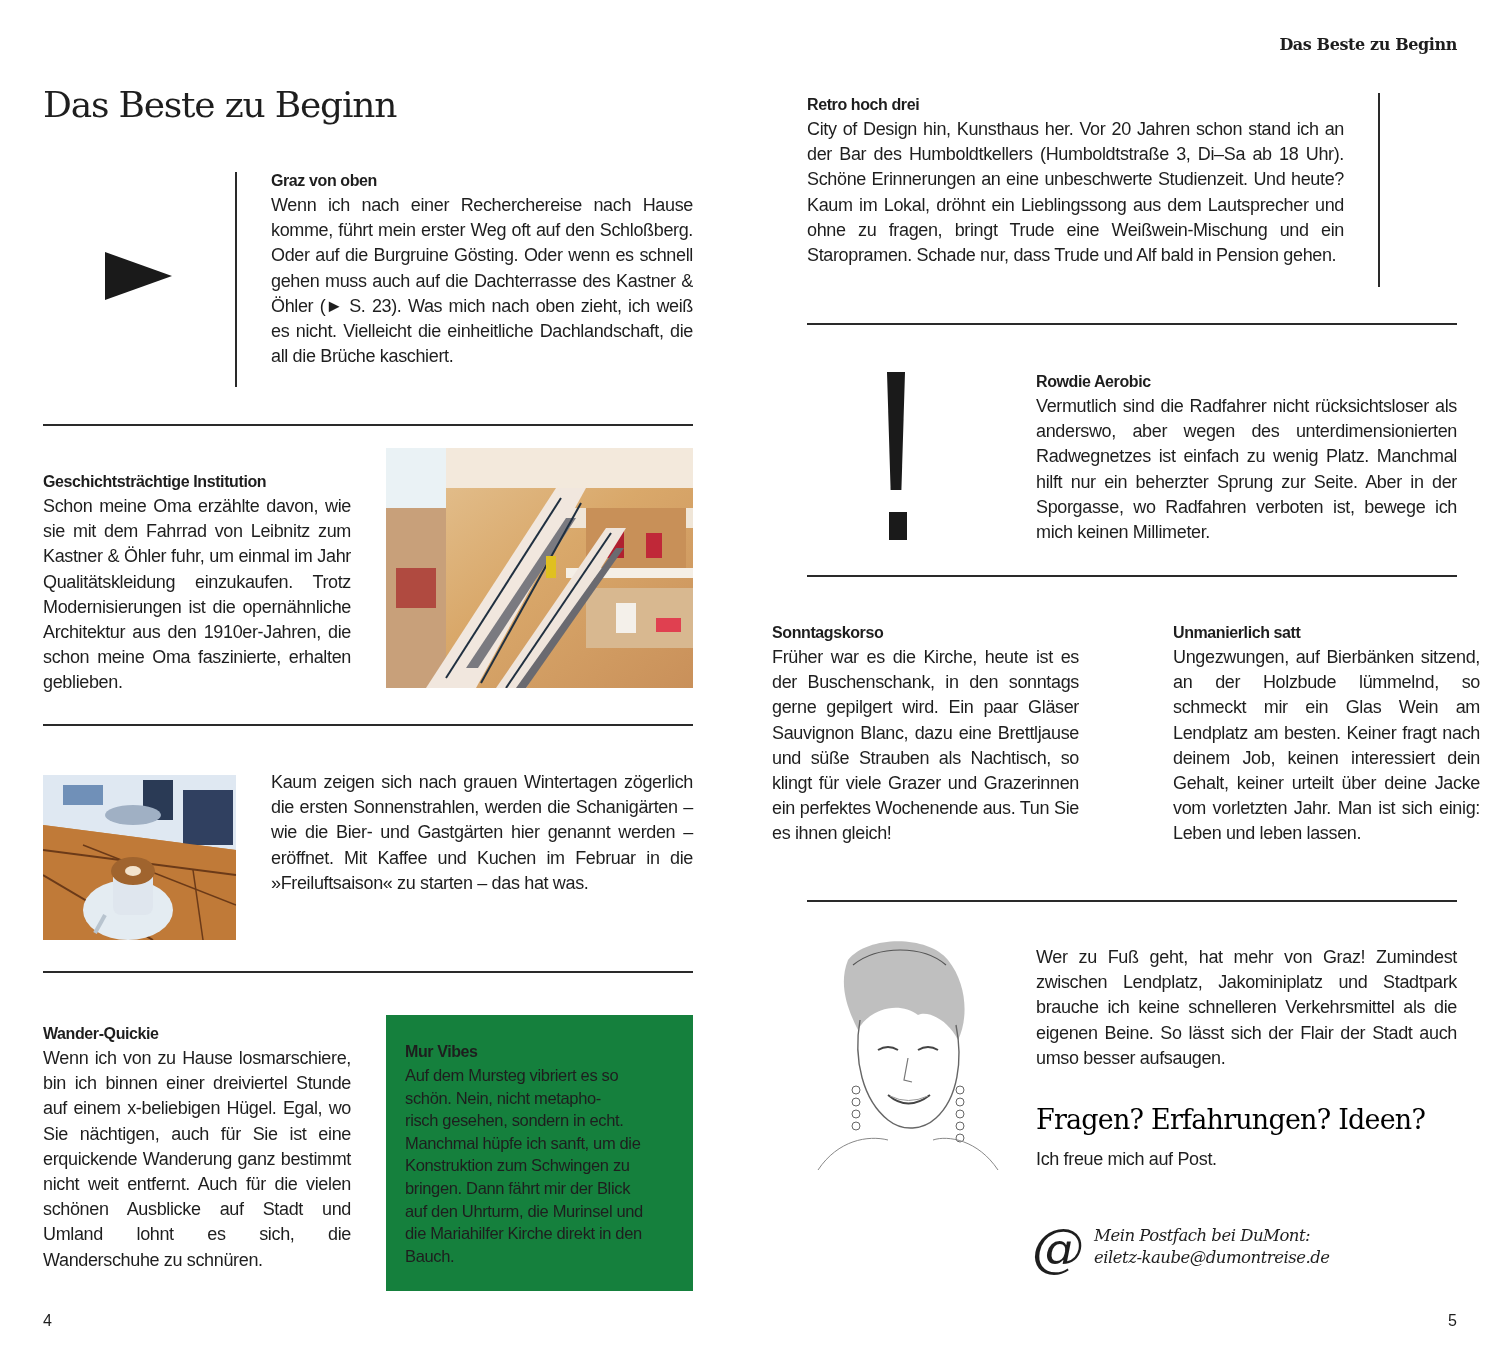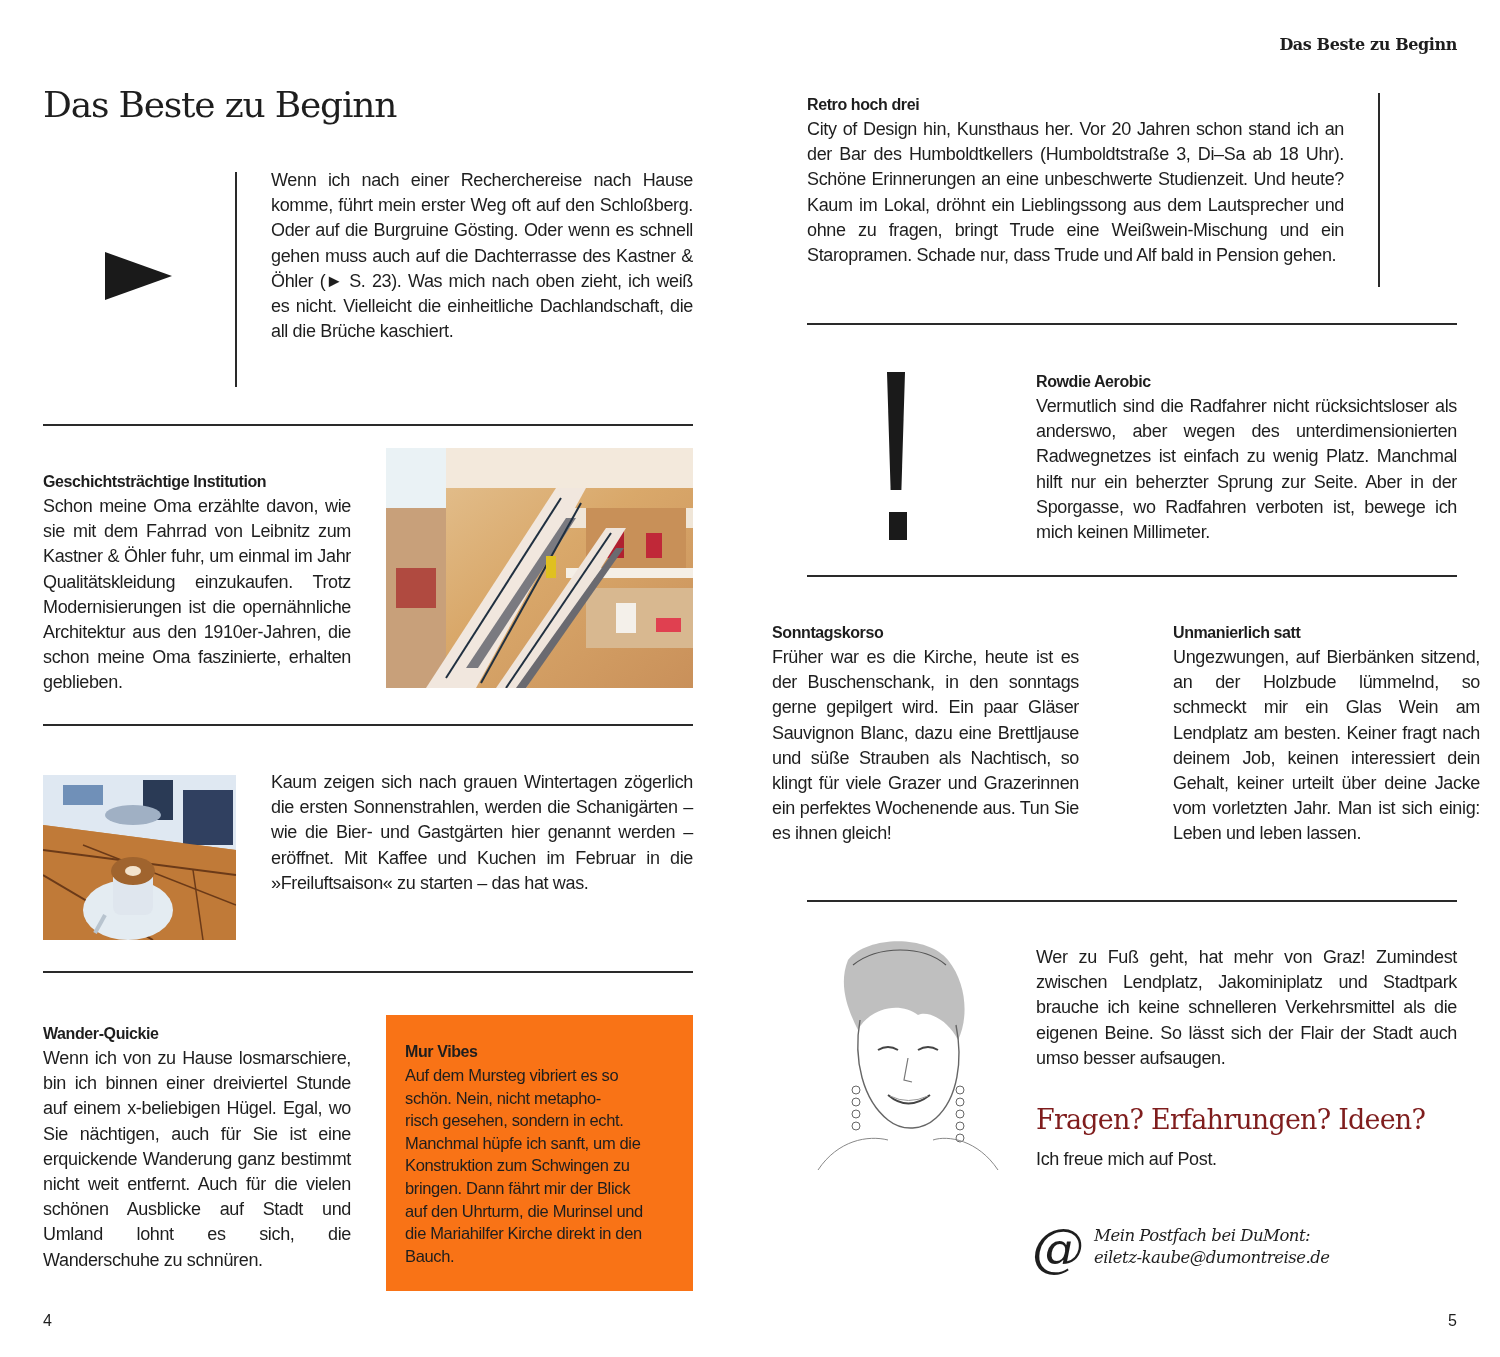--- a/index.html
+++ b/index.html
@@ -37,46 +37,47 @@
     .running-head {
       font-family: "DejaVu Serif", serif;
       font-weight: bold;
       font-size: 16px;
       letter-spacing: -0.4px;
     }
     .pagenum { font-size: 16px; }
     .photo { position: absolute; overflow: hidden; }
     .infobox {
       position: absolute;
-      background: #f97316;
+      background: #15803d;
       padding: 24px 16px 0 19px;
     }
     .infobox .body-text { font-size: 16.5px; line-height: 22.6px; text-align: left; }
     .teal-heading {
       font-family: "DejaVu Serif", serif;
       font-size: 27px;
-      color: #7f1d1d;
+      color: #000000;
       letter-spacing: -0.8px;
     }
     .italic-serif {
       font-family: "DejaVu Serif", serif;
       font-style: italic;
       font-size: 16.5px;
       line-height: 22px;
       letter-spacing: -0.5px;
     }
   </style>
 </head>
 <body>
 
 <div class="abs page-title" style="left:43px; top:84px;">Das Beste zu Beginn</div>
 
 <div class="abs" style="left:105px; top:252px; width:0; height:0; border-top:24px solid transparent; border-bottom:24px solid transparent; border-left:67px solid #1a1a1a;"></div>
 <div class="vrule" style="left:235px; top:172px; height:215px;"></div>
 <div class="abs" style="left:271px; top:168px; width:422px;">
+  <div class="heading">Graz von oben</div>
   <div class="body-text">Wenn ich nach einer Recherchereise nach Hau­se komme, führt mein erster Weg oft auf den Schloßberg. Oder auf die Burgruine Gösting. Oder wenn es schnell gehen muss auch auf die Dach­terrasse des Kastner &amp; Öhler (► S. 23). Was mich nach oben zieht, ich weiß es nicht. Vielleicht die einheitliche Dachlandschaft, die all die Brüche kaschiert.</div>
 </div>
 
 <div class="rule" style="left:43px; top:424px; width:650px;"></div>
 
 <div class="abs" style="left:43px; top:469px; width:308px;">
   <div class="heading">Geschichtsträchtige Institution</div>
   <div class="body-text">Schon meine Oma erzählte davon, wie sie mit dem Fahrrad von Leibnitz zum Kastner &amp; Öhler fuhr, um ein­mal im Jahr Qualitätskleidung einzu­kaufen. Trotz Modernisierungen ist die opernähnliche Architektur aus den 1910er-Jahren, die schon meine Oma faszinierte, erhalten geblieben.</div>
 </div>
 <div class="photo" style="left:386px; top:448px; width:307px; height:240px;">

